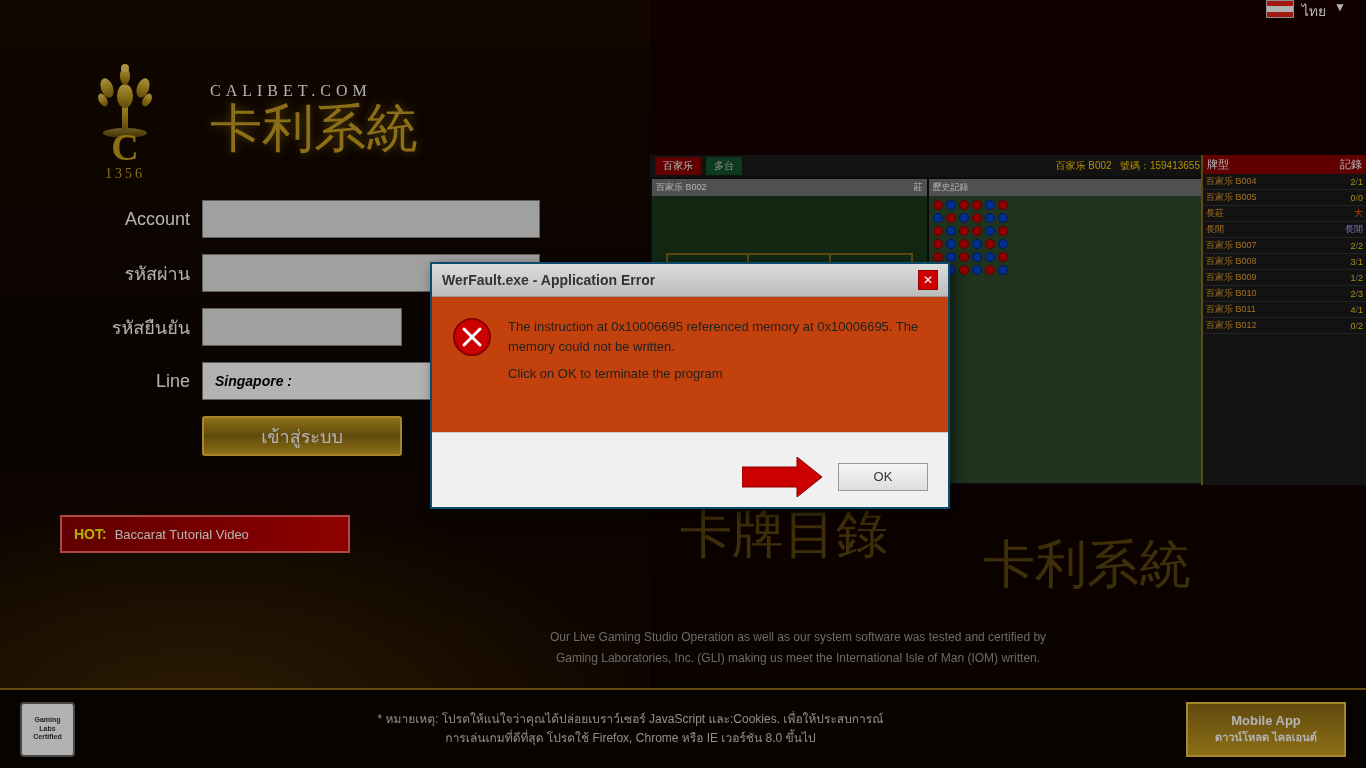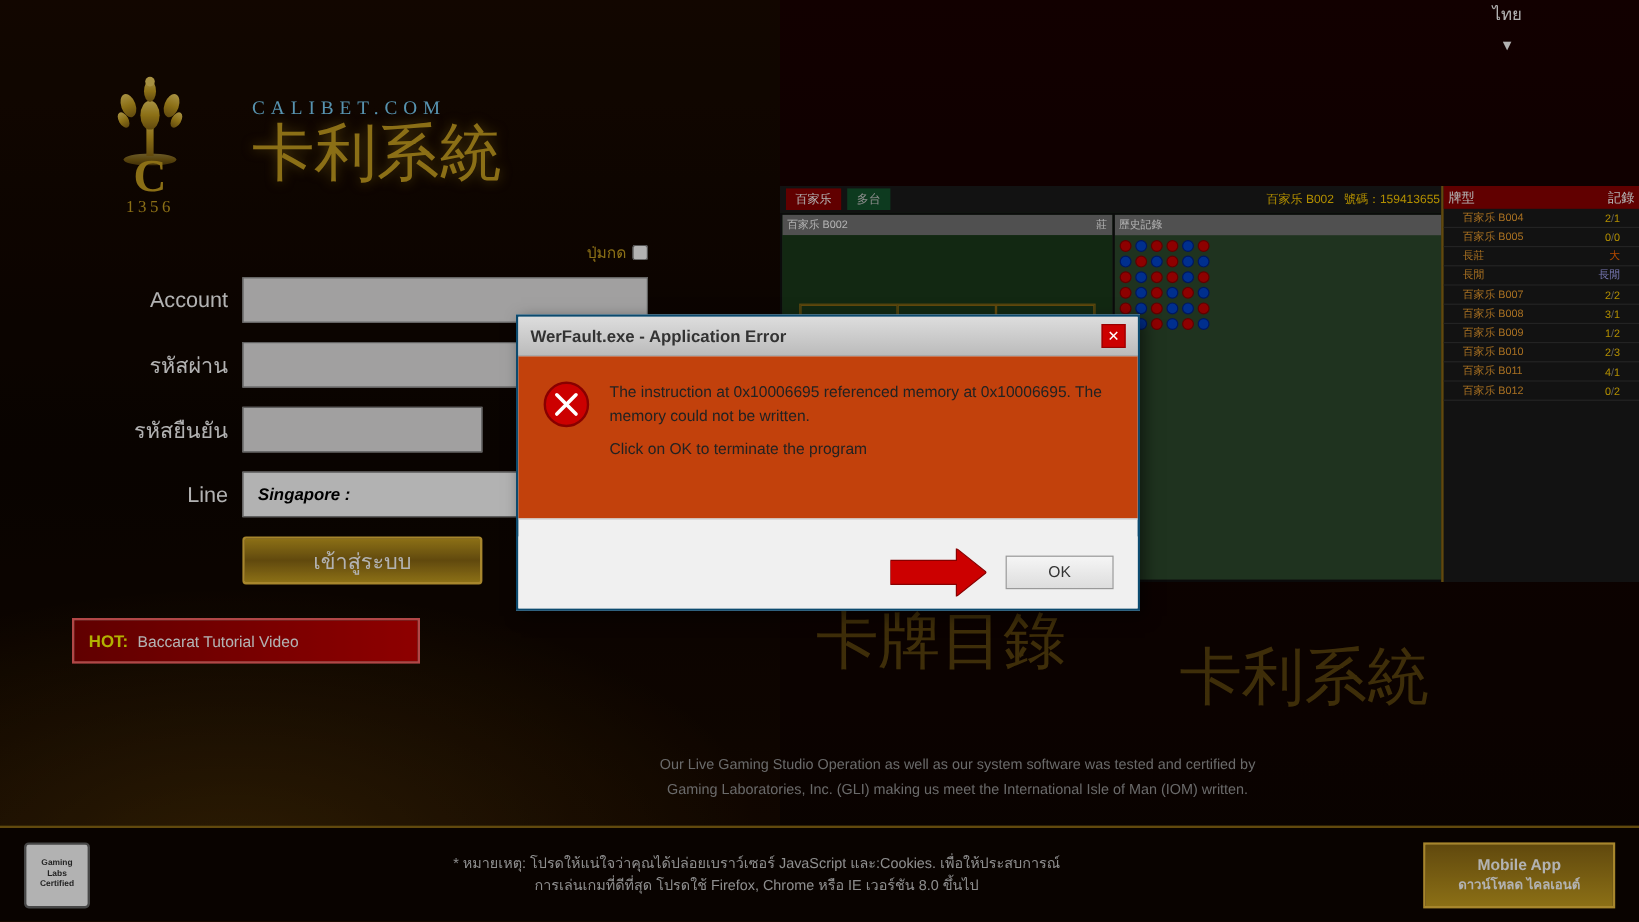--- a/index.html
+++ b/index.html
@@ -38,21 +38,21 @@
       font-size: 11px;
       padding: 2px 4px;
       display: flex;
       justify-content: space-between;
     }
 
     .scoreboard-row {
       display: flex;
       align-items: center;
       border-bottom: 1px solid #333;
-      padding: 1px 16px;
+      padding: 1px 3px;
       font-size: 9px;
       color: #ccc;
     }
 
     .scoreboard-row .room-name {
       flex: 1;
       color: #f0a030;
     }
 
     .score-red { color: #ff4444; }
@@ -80,26 +80,24 @@
     }
 
     
     .top-nav {
       position: absolute;
       top: 0;
       right: 0;
       width: 200px;
       height: 45px;
       display: flex;
-      align-items: center;
       justify-content: flex-end;
       padding-right: 20px;
       gap: 8px;
       z-index: 10;
-      flex-direction: column;
     }
 
     .thai-flag {
       width: 28px;
       height: 18px;
       background: linear-gradient(to bottom, #e8251a 33%, white 33%, white 66%, #e8251a 66%);
       border: 1px solid #ccc;
       display: inline-block;
     }
 
@@ -151,21 +149,21 @@
 
     .logo-text-area {
       display: flex;
       flex-direction: column;
       align-items: flex-start;
     }
 
     .calibet-text {
       font-size: 16px;
       letter-spacing: 5px;
-      color: #7dd3fc;
+      color: #ffffff;
       font-family: serif;
     }
 
     .chinese-title {
       font-size: 52px;
       color: #c8a020;
       font-family: serif;
       line-height: 1.1;
       text-shadow: 0 0 10px rgba(200,160,32,0.5);
     }
@@ -618,24 +616,20 @@
     <div class="logo-1356">1356</div>
   </div>
   <div class="logo-text-area">
     <div class="calibet-text">CALIBET.COM</div>
     <div class="chinese-title">卡利系統</div>
   </div>
 </div>
 
 <div class="login-form">
 
-  <div class="remember-row">
-    <span>ปุ่มกด</span>
-    <input type="checkbox" style="">
-  </div>
 
   <div class="form-row">
     <label class="form-label">Account</label>
     <input type="text" class="form-input" style="">
   </div>
 
   <div class="form-row">
     <label class="form-label">รหัสผ่าน</label>
     <input type="password" class="form-input" style="">
   </div>

